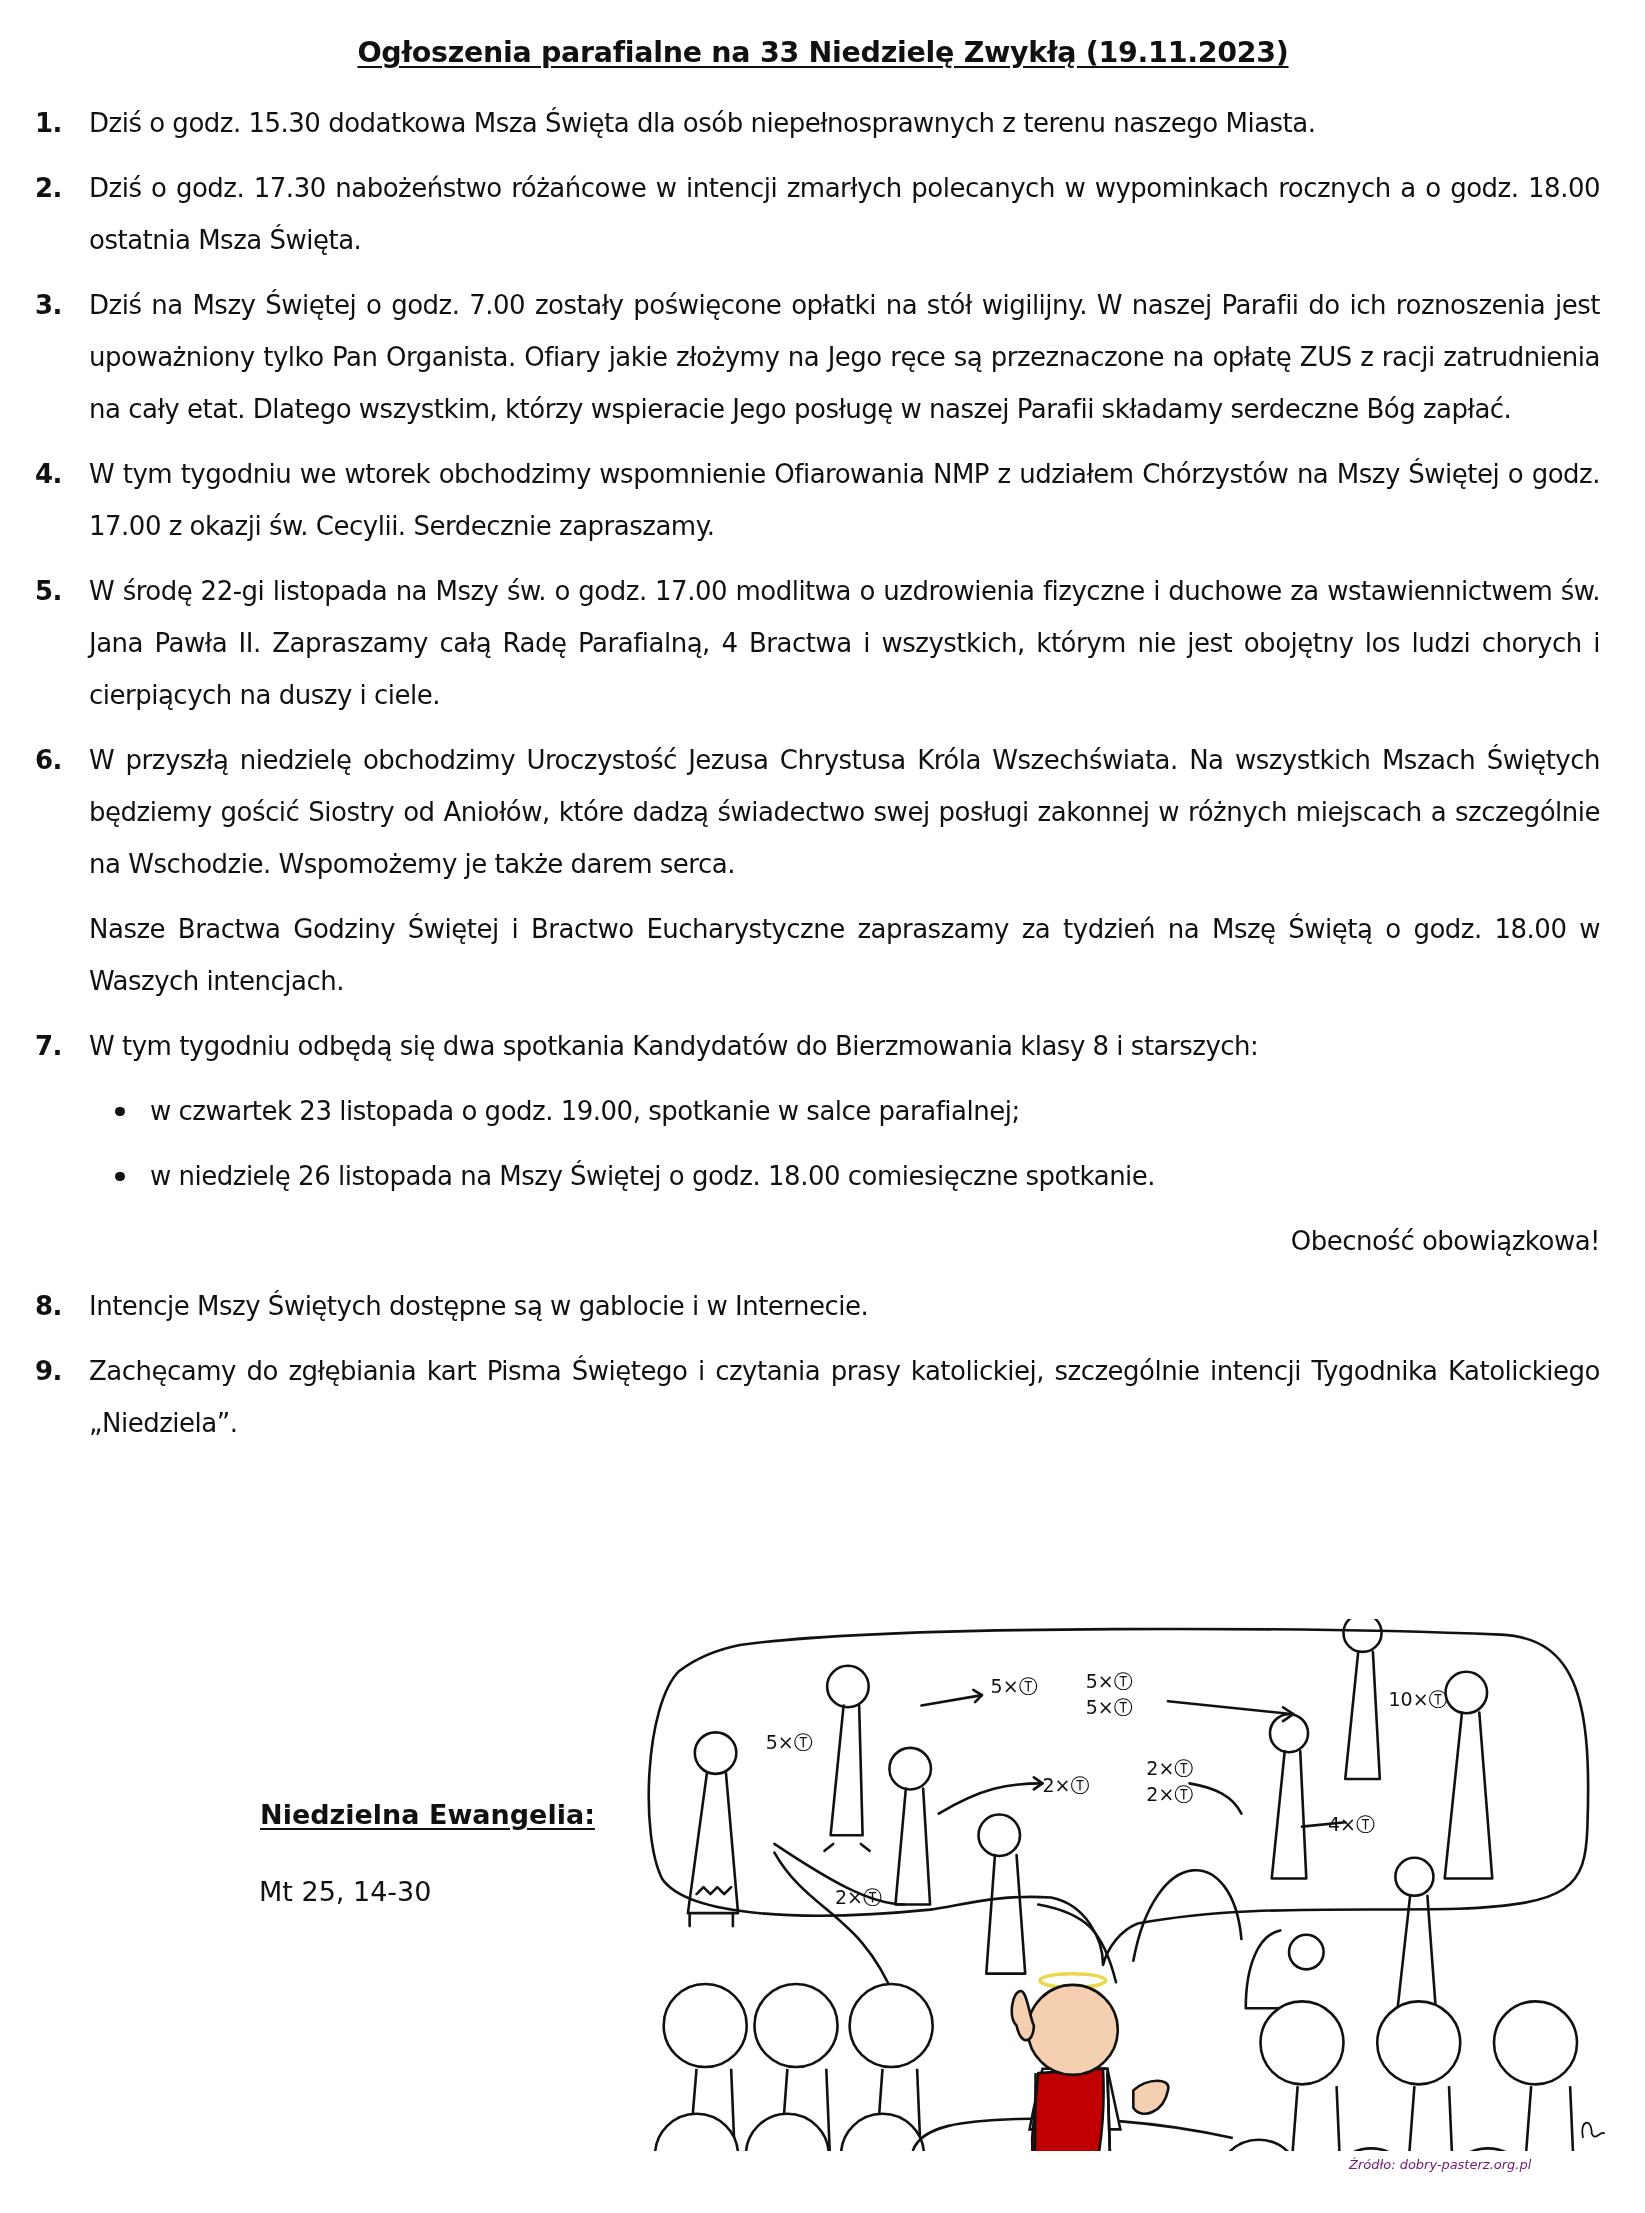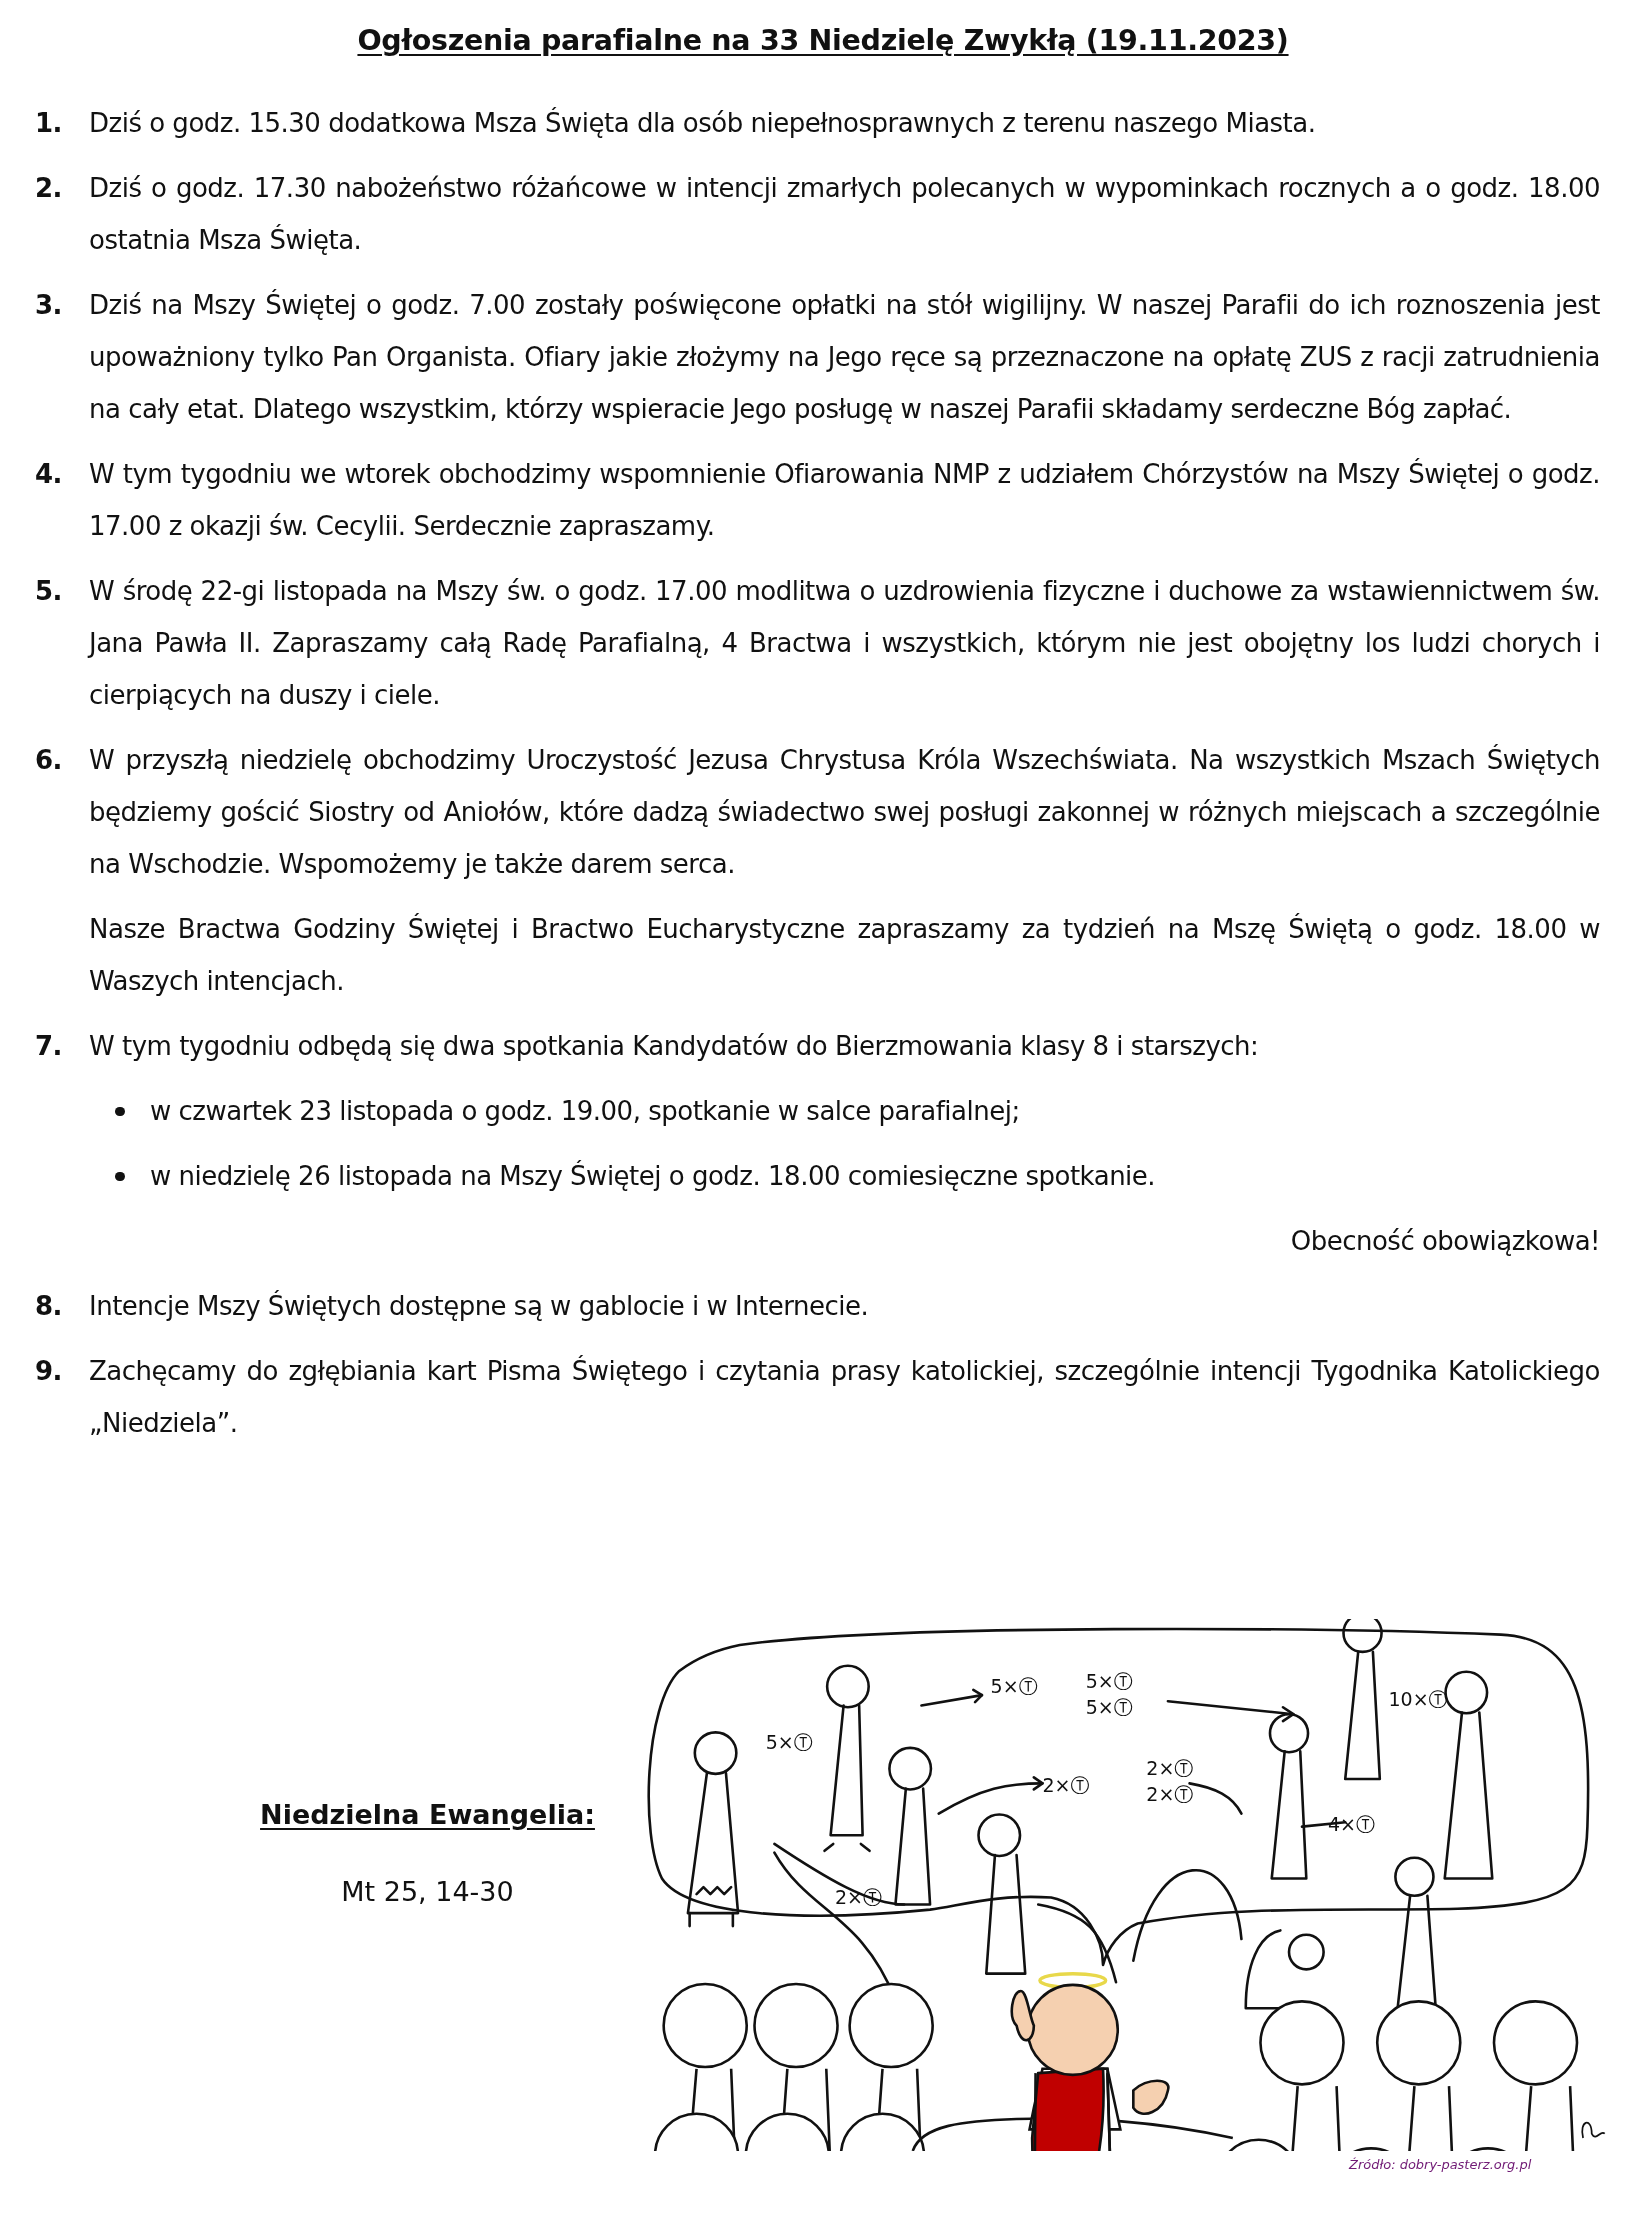--- a/index.html
+++ b/index.html
@@ -1,21 +1,21 @@
 <!DOCTYPE html>
 <html style="font-size:14px"><head>
 <meta charset="utf-8">
 <style>
   html, body { margin: 0; padding: 0; background: #ffffff; }
   body {
     width: 1646px; height: 2214px; position: relative; overflow: hidden;
     font-family: "DejaVu Sans", sans-serif; color: #111;
   }
   .title {
-    position: absolute; top: 24px; left: 0; width: 1646px; text-align: center;
+    position: absolute; top: 36px; left: 0; width: 1646px; text-align: center;
     font-family: "DejaVu Sans", sans-serif; font-weight: bold; font-size: 28.5px;
     text-decoration: underline; text-underline-offset: 3.5px; letter-spacing: -0.3px;
   }
   .content {
     position: absolute; top: 85px; left: 35px; width: 1577px;
     font-size: 26px; line-height: 52px; letter-spacing: -0.5px;
   }
   .item { position: relative; padding-left: 42px; margin-bottom: 13px; text-align: justify; }
   .num { position: absolute; left: 0; top: 0; font-weight: bold; }
   .para { margin: 12px; }
@@ -24,21 +24,21 @@
   ul.bullets li { position: relative; padding-left: 73px; margin-bottom: 13px; }
   ul.bullets li .dot {
     position: absolute; left: 38px; top: 21.6px; width: 9.5px; height: 9.5px; border-radius: 50%; background: #111;
   }
   .right-note { text-align: right; margin-top: 0; }
   .gospel-heading {
     position: absolute; top: 1799px; left: 259px; width: 337px; text-align: center;
     font-weight: bold; font-size: 27px; text-decoration: underline; text-underline-offset: 3.5px;
   }
   .gospel-ref {
-    position: absolute; top: 1876px; left: 259px; width: 337px; text-align: center;
+    position: absolute; top: 1876px; left: 259px; width: 337px; text-align: left;
     font-size: 27px;
   }
   .illustration { position: absolute; left: 636px; top: 1619px; width: 986px; height: 532px; }
   .source {
     position: absolute; top: 2157px; left: 1349px; font-style: italic; font-size: 13px; color: #701a75;
   }
 </style>
 </head>
 <body>
 

